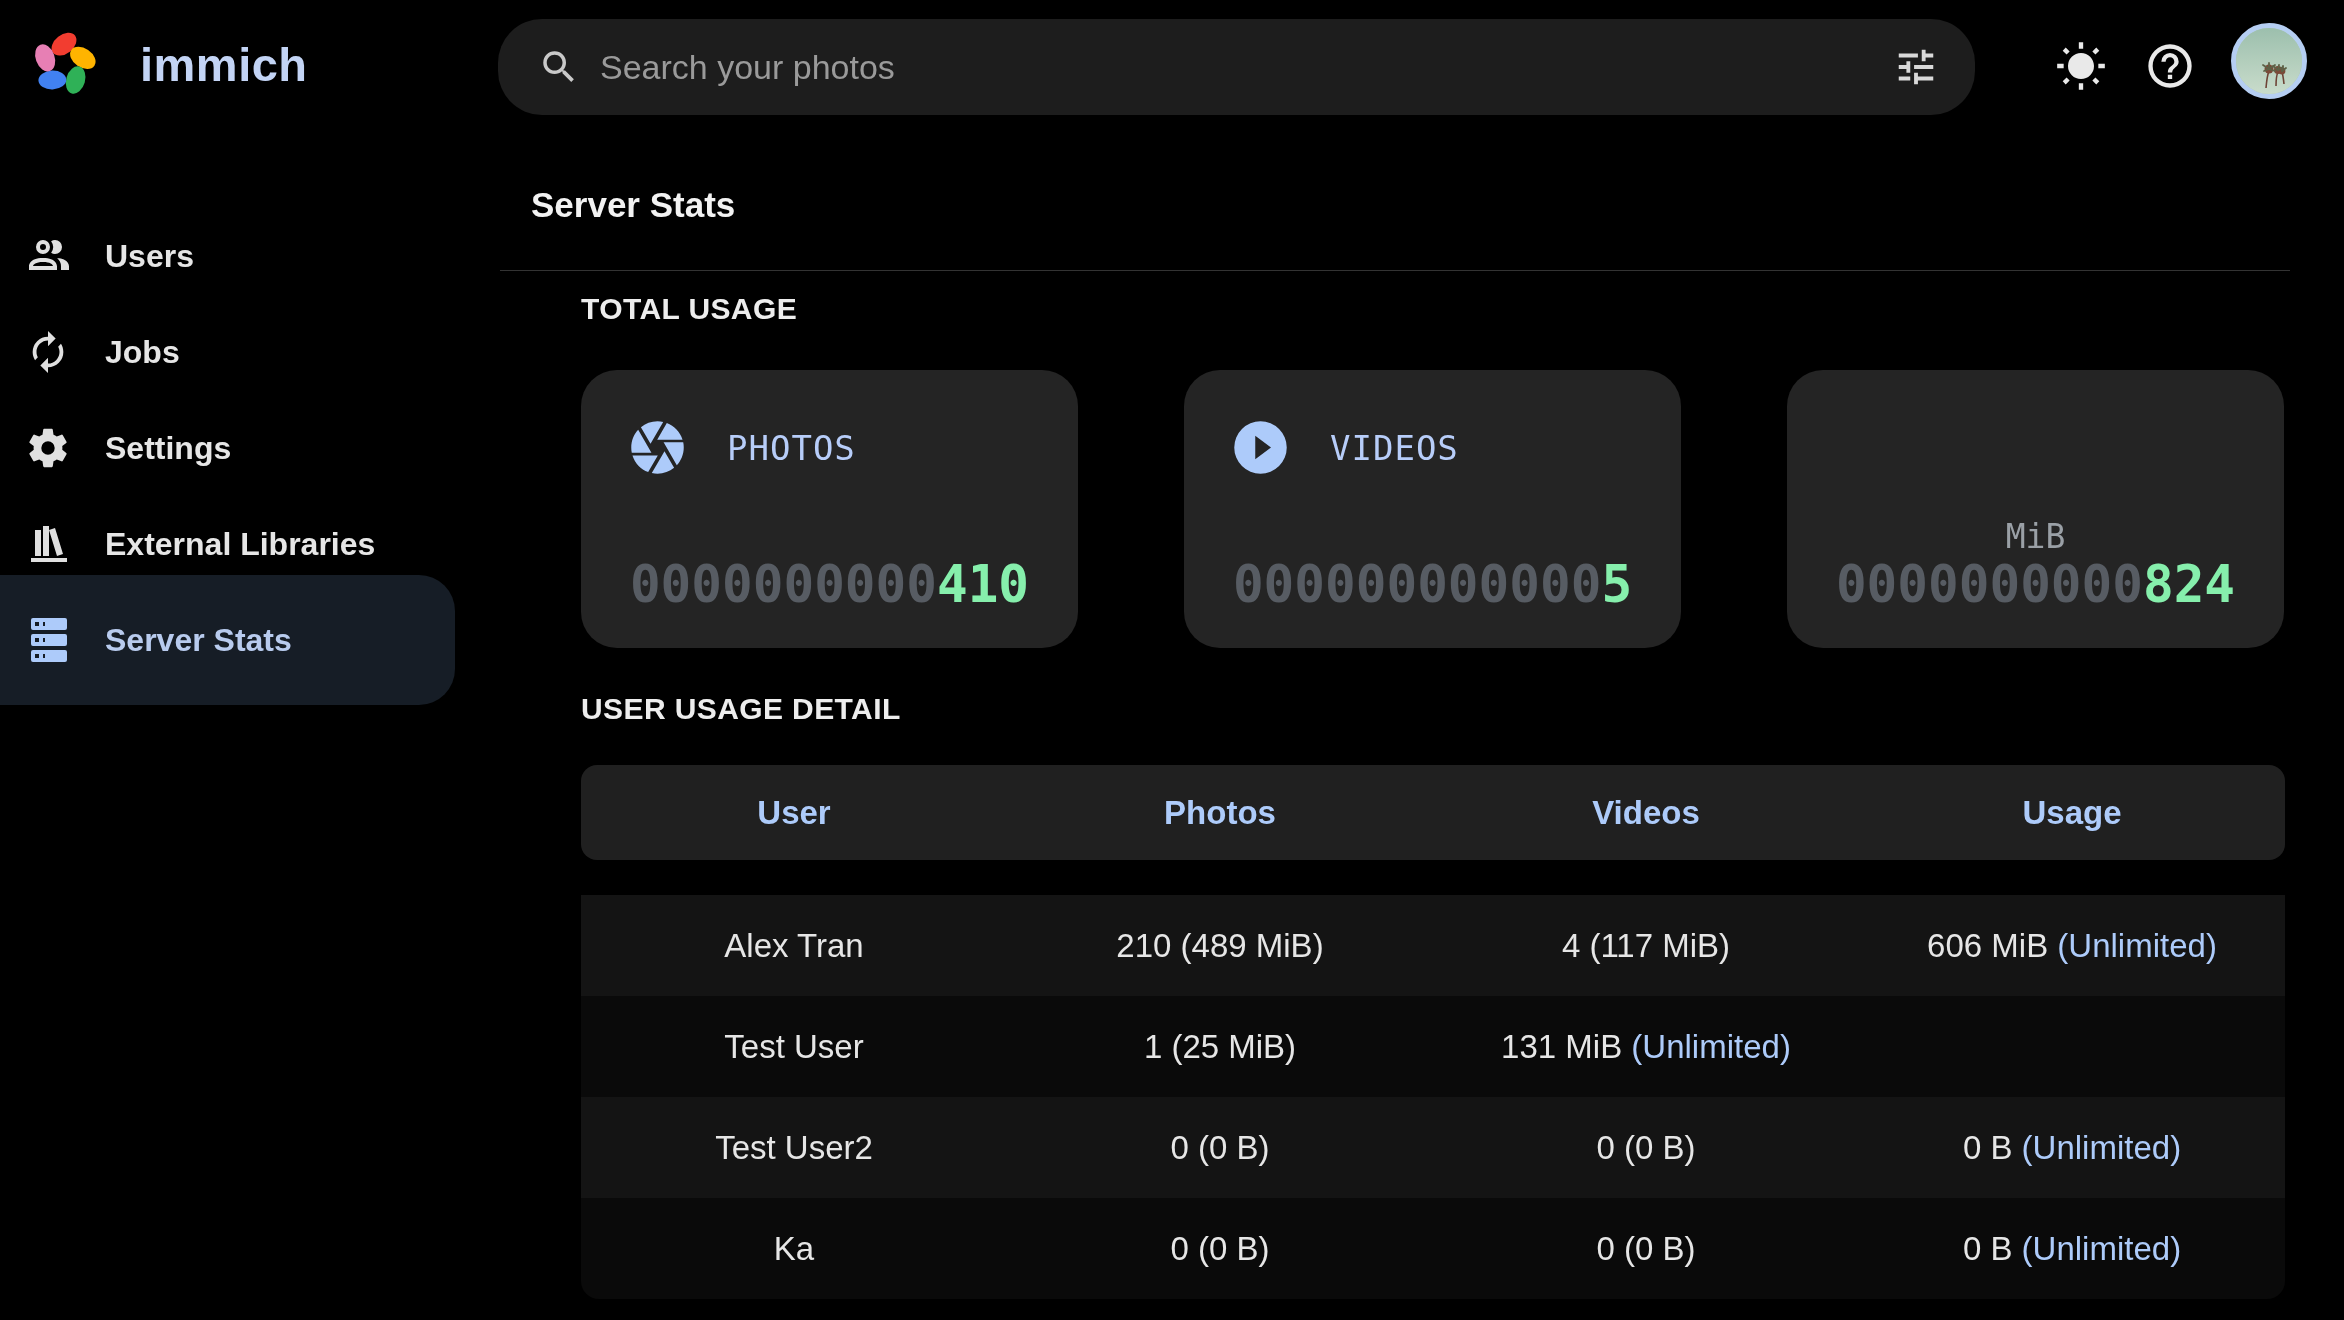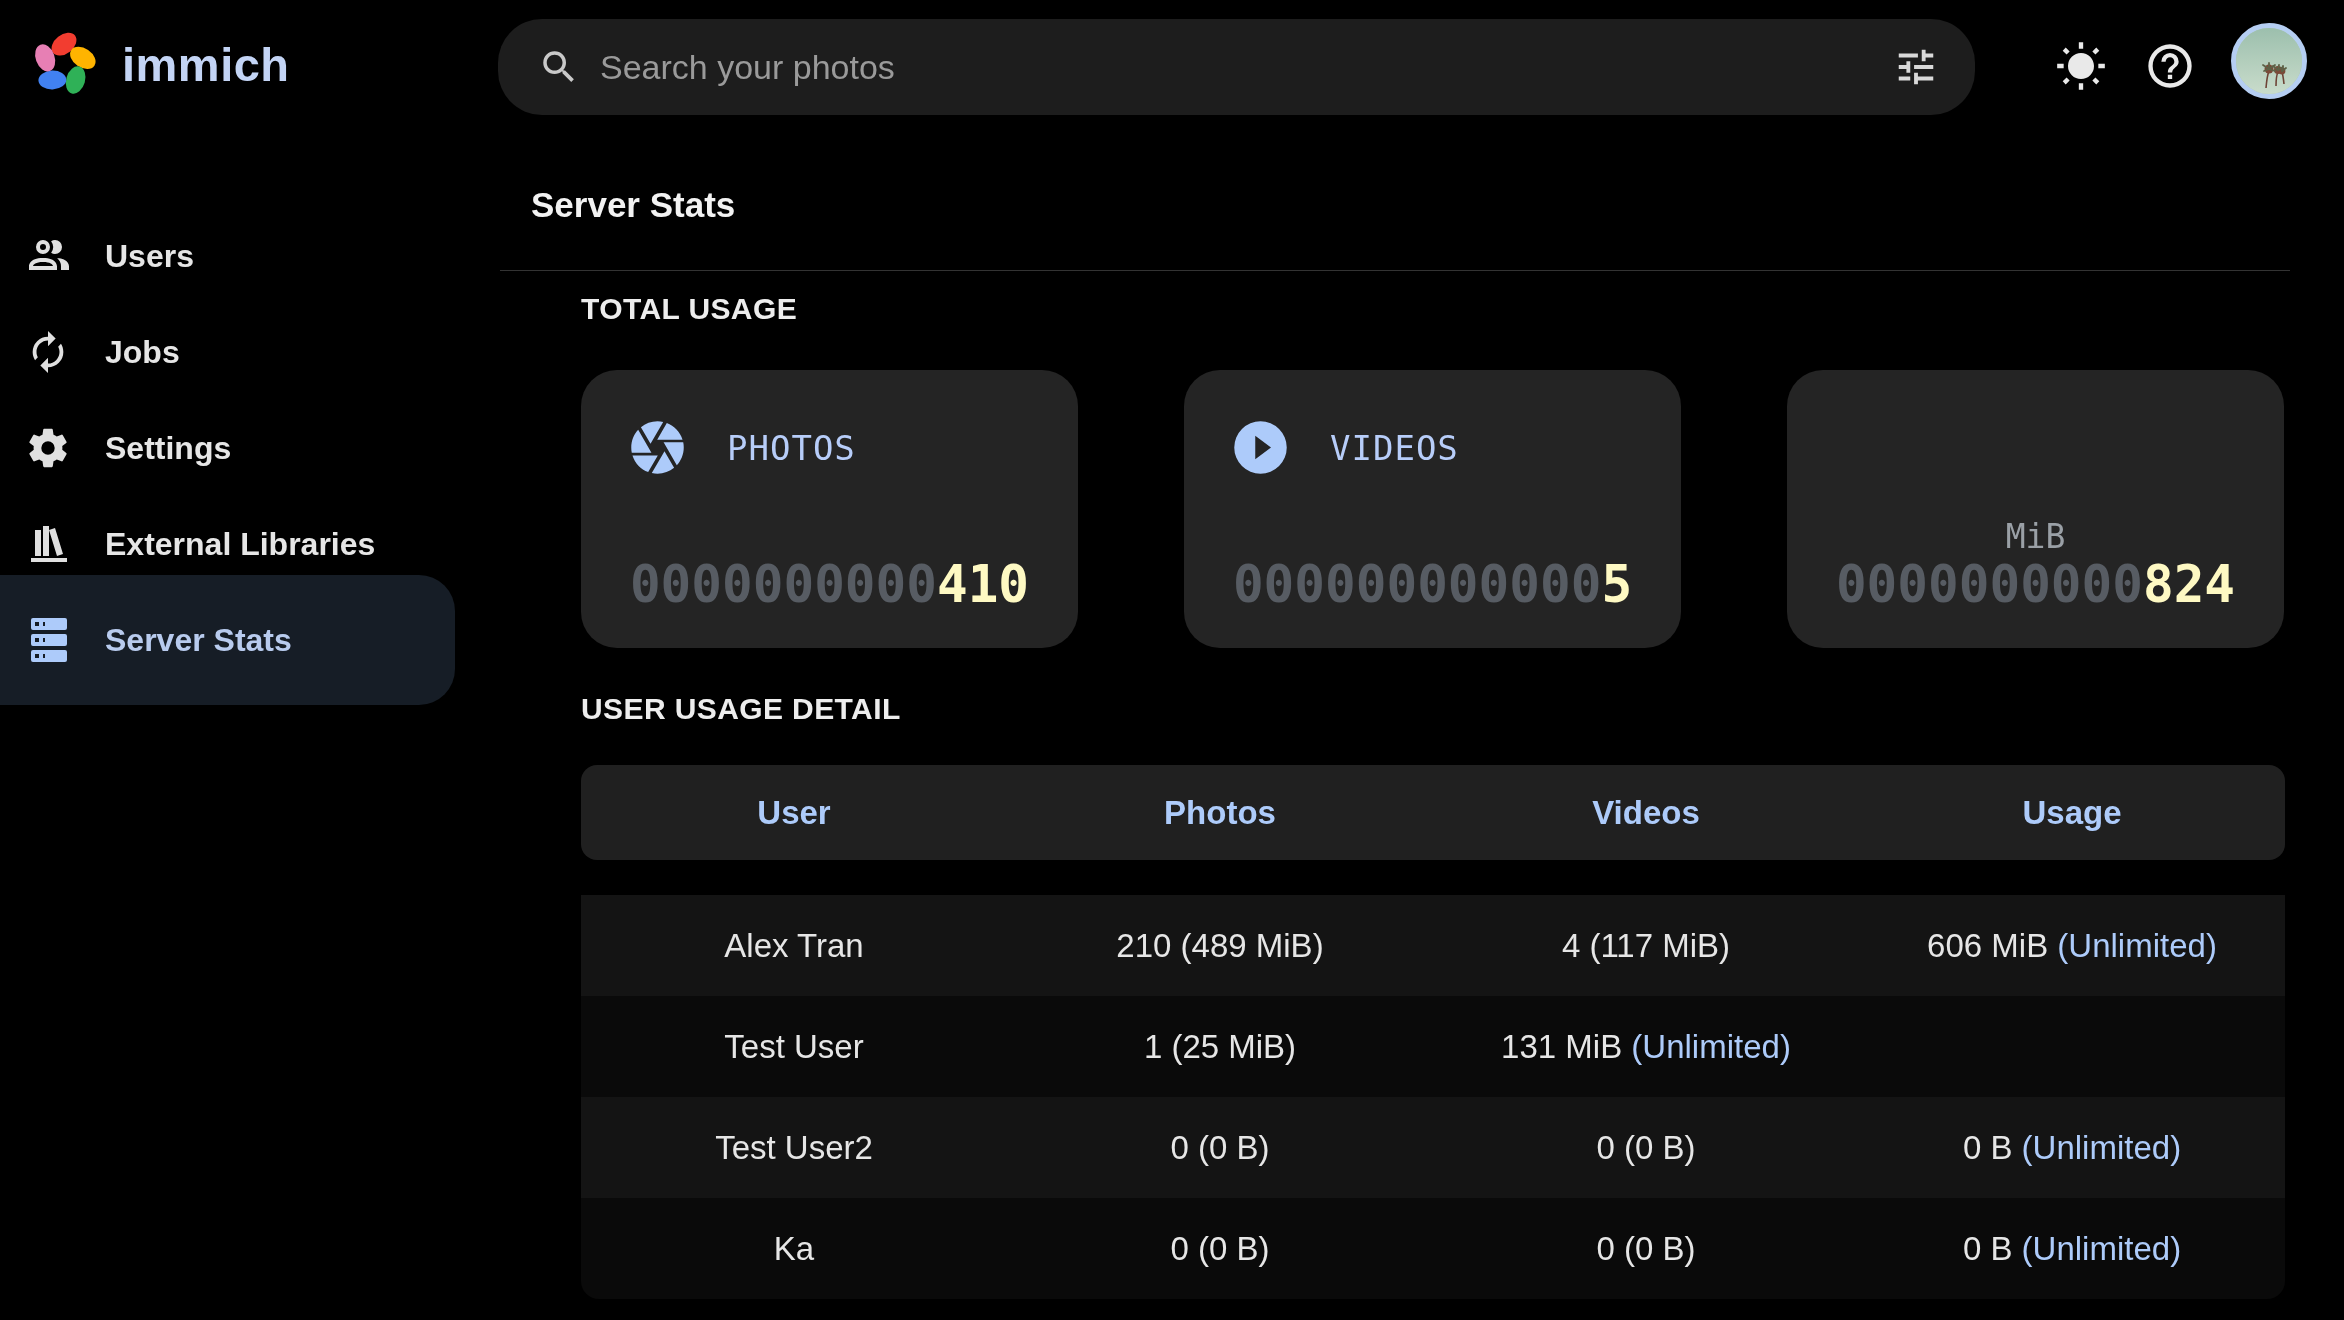--- a/index.html
+++ b/index.html
@@ -2,21 +2,21 @@
 <html><head>
 <meta charset="utf-8">
 <style>
   html,body{margin:0;padding:0;background:#000;}
   #app{position:relative;width:2344px;height:1320px;background:#000;overflow:hidden;
        font-family:"Liberation Sans",sans-serif;color:#e8e8e8;}
   .mono{font-family:"DejaVu Sans Mono",monospace;}
 
   
   #topbar{position:absolute;top:0;left:0;width:100%;height:142px;background:#000;}
-  #logo{position:absolute;left:28px;top:28px;display:flex;align-items:center;gap:22px;cursor:pointer;}
+  #logo{position:absolute;left:28px;top:28px;display:flex;align-items:center;gap:40px;cursor:pointer;}
   #logo svg{display:block;}
   #logo .logo-text{font-size:47px;font-weight:700;color:#c3d4f5;letter-spacing:0.5px;}
 
   #searchbar{position:absolute;left:498px;top:19px;width:1477px;height:96px;background:#1d1d1d;
              border-radius:44px;display:flex;align-items:center;}
   #searchbar .mag{margin-left:40px;color:#c9c9c9;flex:0 0 auto;}
   #searchbar input{flex:1 1 auto;background:transparent;border:none;outline:none;color:#e3e3e3;
                    font-size:34px;margin-left:18px;font-family:"Liberation Sans",sans-serif;}
   #searchbar input::placeholder{color:#9a9a9a;}
   #searchbar .tune{margin-right:36px;flex:0 0 auto;cursor:pointer;}
@@ -48,21 +48,21 @@
   #cards{position:absolute;left:111px;top:228px;display:flex;gap:106px;}
   .card{position:relative;width:497px;height:278px;background:#242424;border-radius:36px;}
   .card-head{position:absolute;left:45px;top:46px;display:flex;align-items:center;gap:38px;}
   .card-head .c-icon{width:63px;height:63px;color:#adcbfa;flex:0 0 auto;}
   .card-title{font-size:34px;color:#b7cdf9;letter-spacing:1px;}
   .count-wrap{position:absolute;left:0;right:0;bottom:36px;text-align:center;}
   .count-inner{display:inline-block;}
   .unit{font-size:33px;color:#9aa0a6;text-align:center;height:42px;line-height:42px;}
   .count{font-size:51px;font-weight:700;line-height:54px;}
   .count .zeros{color:#575c63;}
-  .count .val{color:#fef9c3;}
+  .count .val{color:#86efac;}
 
   
   #table-header{position:absolute;left:111px;top:623px;width:1704px;height:95px;background:#202020;
                 border-radius:16px;display:flex;align-items:center;}
   #table-header .th{width:25%;text-align:center;font-size:33px;font-weight:600;color:#adcbfa;}
   #table-rows{position:absolute;left:111px;top:753px;width:1704px;border-radius:0 0 18px 18px;overflow:hidden;}
   .tr{height:101px;display:flex;align-items:center;}
   .tr:nth-child(odd){background:#141414;}
   .tr:nth-child(even){background:#0a0a0a;}
   .td{width:25%;text-align:center;font-size:33px;color:#e6e6e6;}

